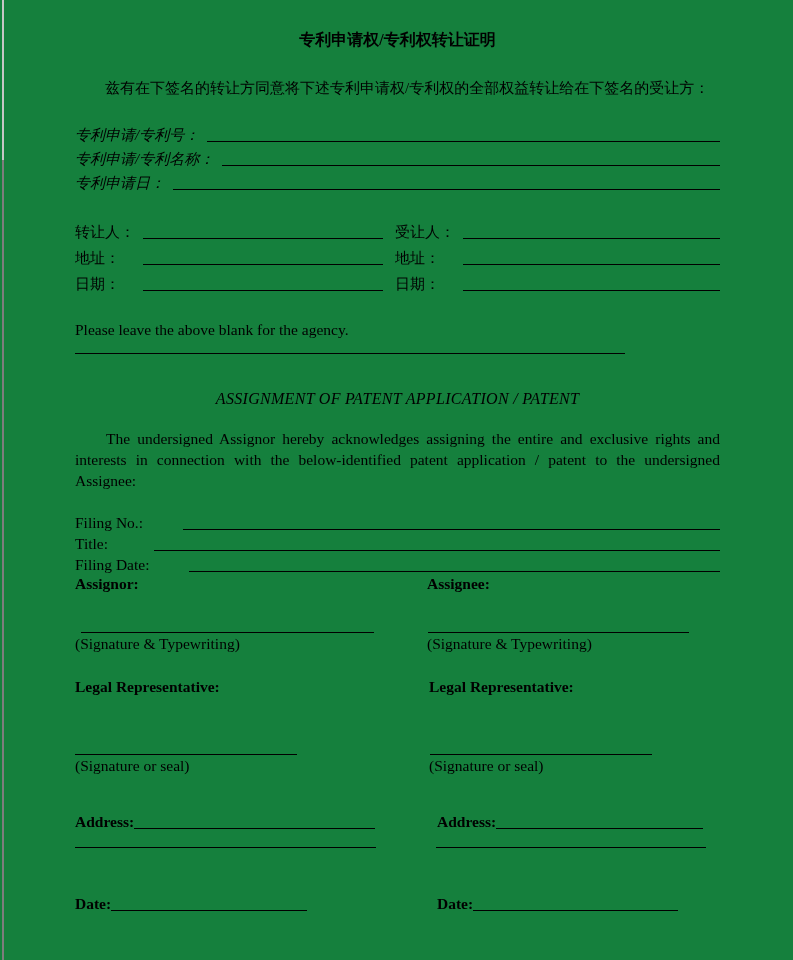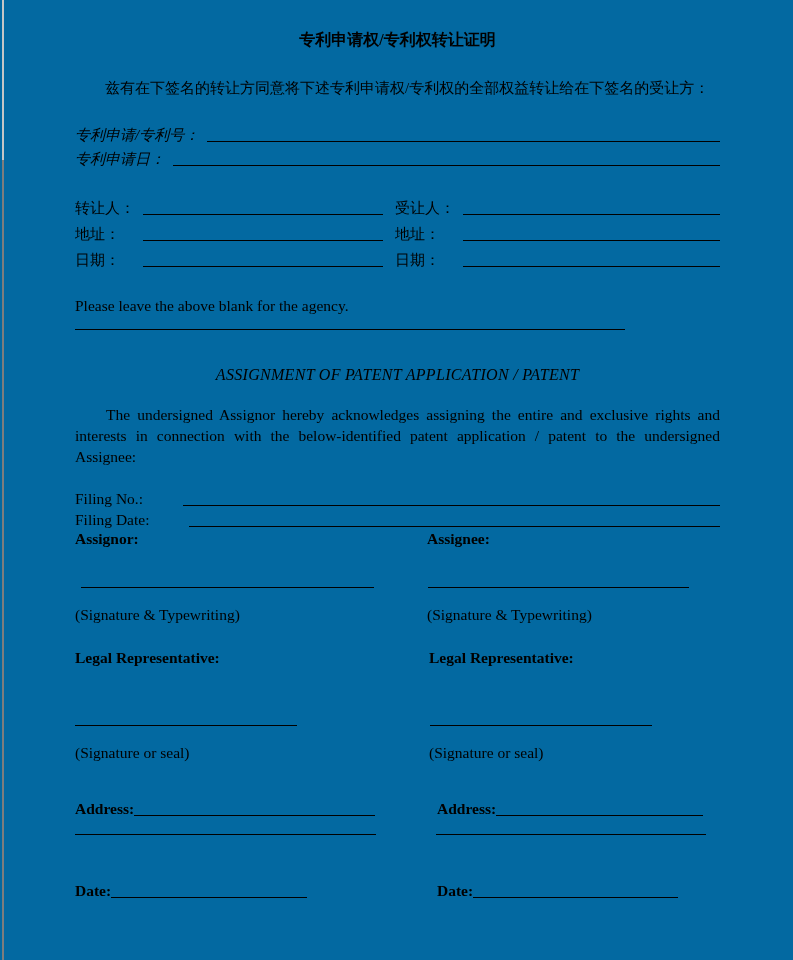--- a/index.html
+++ b/index.html
@@ -1,20 +1,20 @@
 <!DOCTYPE html>
 <html><head>
 <meta charset="utf-8">
 <style>
   * { margin:0; padding:0; box-sizing:border-box; }
   html,body { background:#ffffff; }
   .page {
     position:relative;
     width:793px; height:960px;
-    background:#0369a1;
+    background:#15803d;
     color:#000;
     font-family:"Liberation Serif","DejaVu Serif",serif;
     overflow:hidden;
   }
   .scan-edge {
     position:absolute; left:2px; top:0; width:2px; height:100%;
     background:linear-gradient(to bottom,#c6c6c6 0,#c6c6c6 160px,#7d7d7d 160px,#7d7d7d 100%);
   }
   .content { padding:30px 73px 0 75px; }
 
@@ -60,21 +60,21 @@
   .en-row { display:flex;gap:12px; }
   .ec-left { width:340px; }
   .ec-right { flex:1; }
   .bold { font-weight:bold; }
 
   .names-row { height:21px; margin-top:1px; }
   .sig-row { margin-top:36px; }
   .line { border-bottom:1px solid #000; height:1px; }
   .sig-line-left  { width:293px; margin-left:6px; }
   .sig-line-right { width:261px; margin-left:1px; }
-  .caption-row { margin-top:18px; height:20px; }
+  .caption-row { margin-top:2px; height:20px; }
   .legal-row { margin-top:23px; height:21px; }
   .seal-row { margin-top:55px; }
   .seal-line-left { width:222px; }
   .seal-line-right { width:222px; margin-left:3px; }
   .caption-indent { padding-left:2px; }
 
   .addr-row { margin-top:33px; }
   .addr-left { width:300px; display:flex; align-items:flex-end; height:21px; }
   .addr-right { width:266px; margin-left:10px; display:flex; align-items:flex-end; height:21px; }
   .addr-fill { flex:1; border-bottom:1px solid #000; margin:0 0 2px 0; }
@@ -96,20 +96,24 @@
     <div class="doc-title">专利申请权/专利权转让证明</div>
 
     <div class="zh-intro">兹有在下签名的转让方同意将下述专利申请权/专利权的全部权益转让给在下签名的受让方：</div>
 
     <div class="zh-fields">
       <div class="frow">
         <span class="lbl">专利申请/专利号：</span>
         <span class="fill"></span>
       </div>
       <div class="frow">
+        <span class="lbl">专利申请/专利名称：</span>
+        <span class="fill"></span>
+      </div>
+      <div class="frow">
         <span class="lbl">专利申请日：</span>
         <span class="fill"></span>
       </div>
     </div>
 
     <div class="zh-cols">
       <div class="frow2">
         <div class="zc-left">
           <span class="lbl w58">转让人：</span>
           <span class="fill"></span>
@@ -150,20 +154,24 @@
     <div class="en-heading">ASSIGNMENT OF PATENT APPLICATION / PATENT</div>
 
     <div class="en-intro">The undersigned Assignor hereby acknowledges assigning the entire and exclusive rights and interests in connection with the below-identified patent application / patent to the undersigned Assignee:</div>
 
     <div class="en-fields">
       <div class="frow">
         <span class="lbl">Filing No.:</span>
         <span class="fill tight"></span>
       </div>
       <div class="frow">
+        <span class="lbl">Title:</span>
+        <span class="fill"></span>
+      </div>
+      <div class="frow">
         <span class="lbl">Filing Date:</span>
         <span class="fill tight"></span>
       </div>
     </div>
 
     <div class="en-cols">
 
       <div class="en-row names-row">
         <div class="ec-left bold">Assignor:</div>
         <div class="ec-right bold">Assignee:</div>

